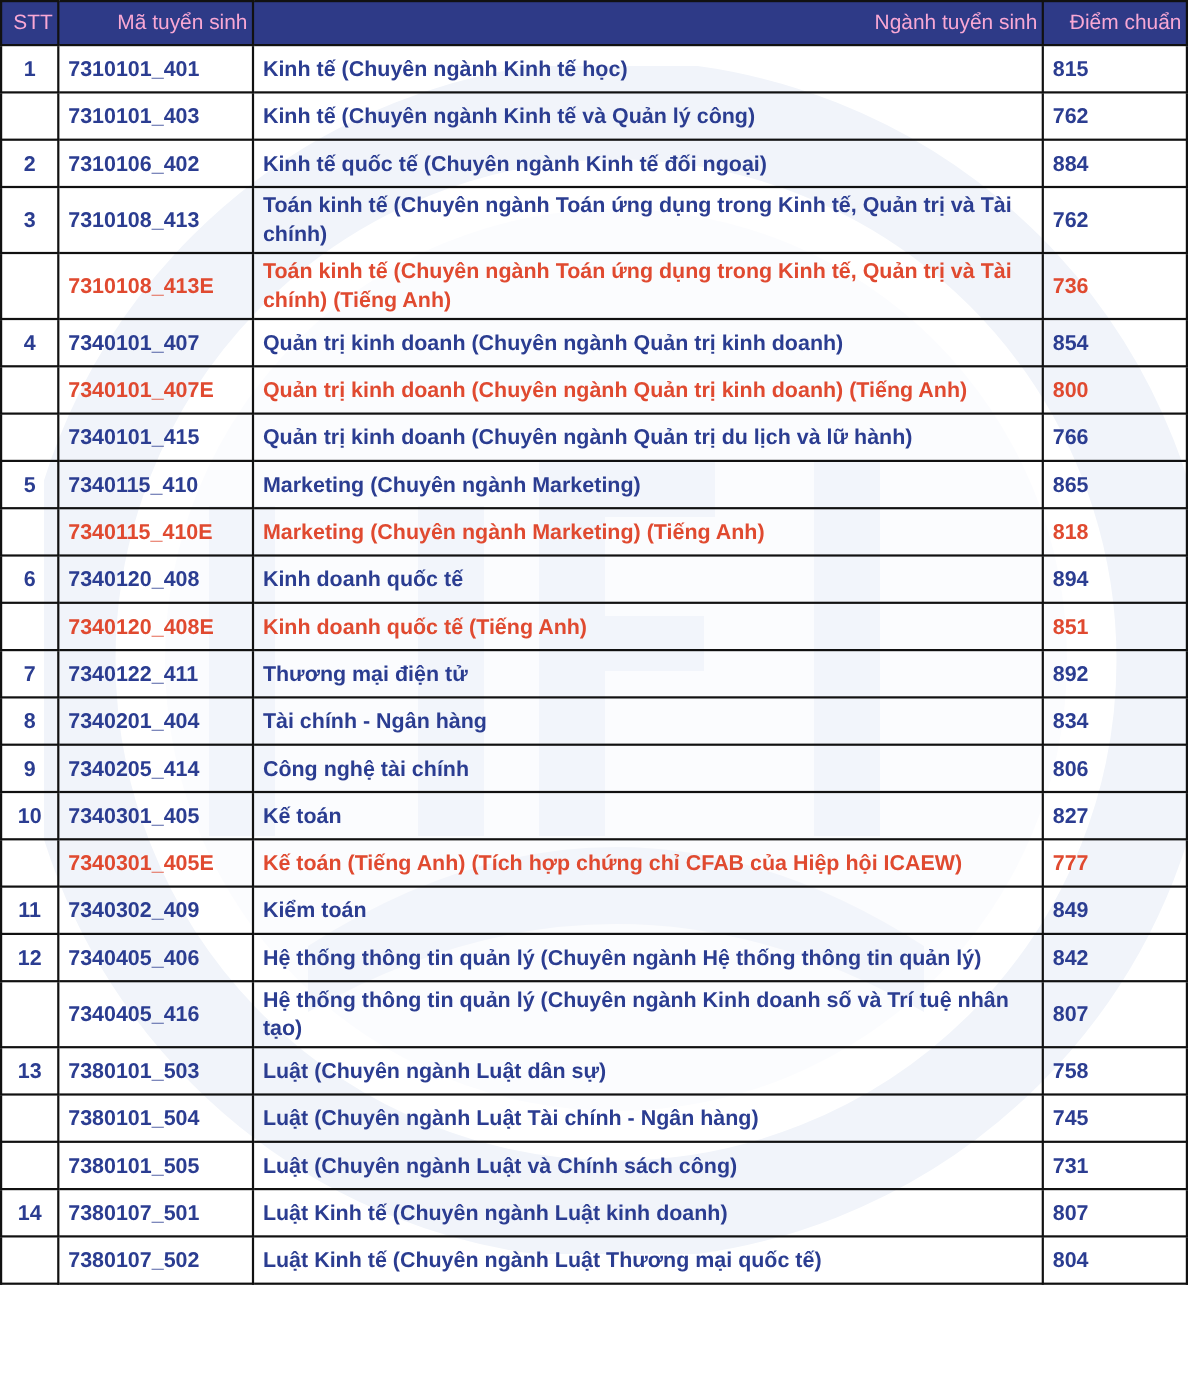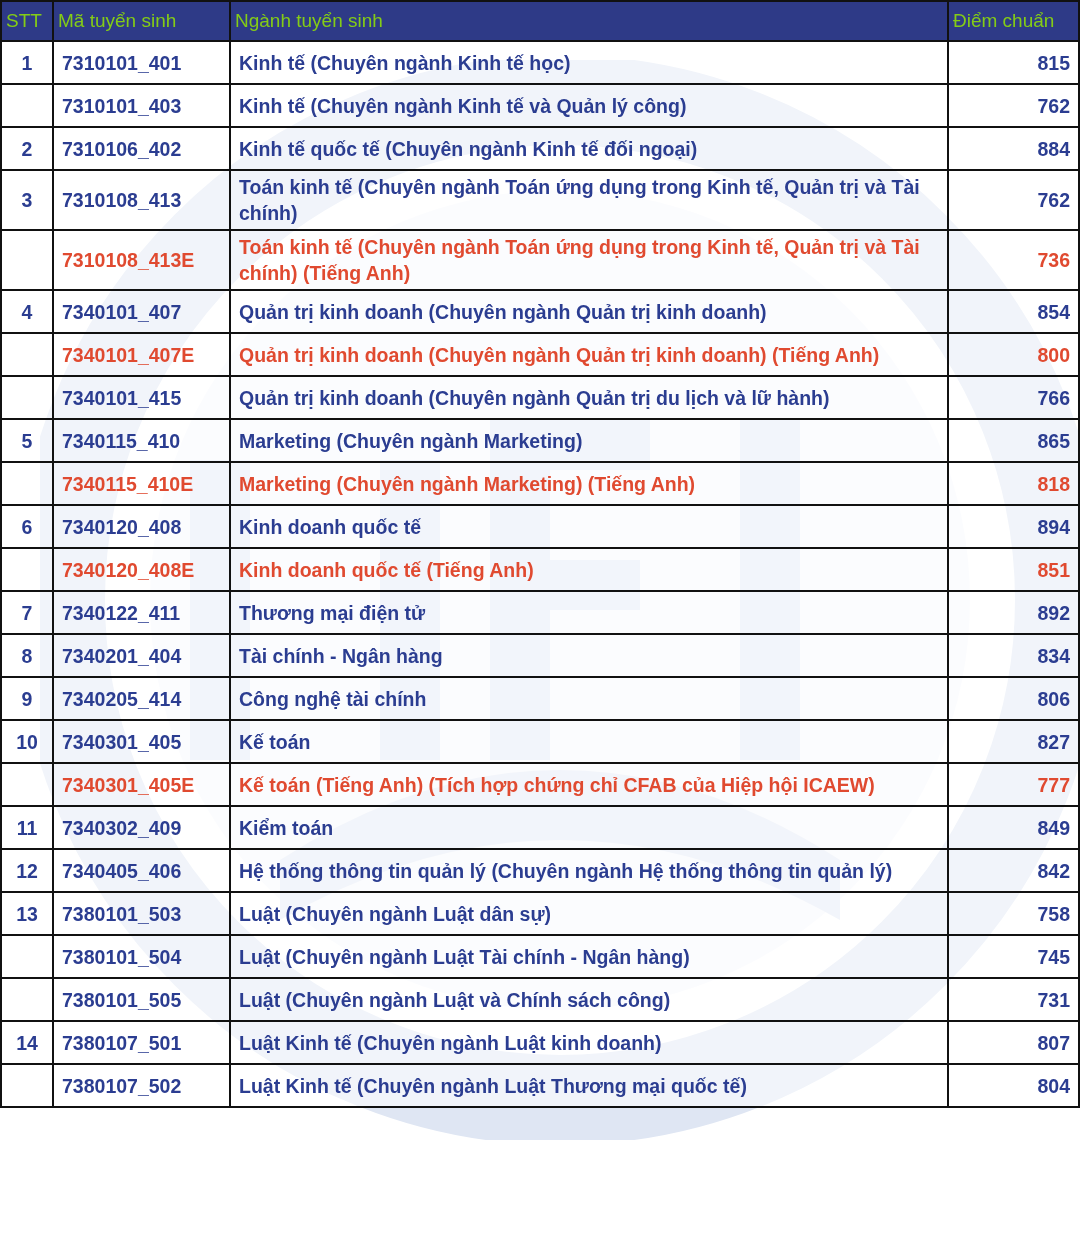--- a/index.html
+++ b/index.html
@@ -19,40 +19,40 @@
     width: 1078px;
     table-layout: fixed;
     background: transparent;
   }
   col.c-stt { width: 52px; }
   col.c-code { width: 177px; }
   col.c-name { width: 718px; }
   col.c-score { width: 131px; }
   th {
     background: #2e3a87;
-    color: #84cc16;
+    color: #f9a8d4;
     font-weight: normal;
     font-size: 19px;
     height: 38px;
     border: 2px solid #111;
-    text-align: left;
+    text-align: right;
     padding: 0 4px;
   }
   td {
     border: 2px solid #111;
     color: #2b3d91;
     font-weight: bold;
     font-size: 19.5px;
     height: 37px;
     padding: 2px 8px;
     line-height: 26px;
     background: rgba(255,255,255,0.55);
   }
   td.stt { text-align: center; padding: 0; }
-  td.score { text-align: right; }
+  td.score { text-align: left; }
   tr.tall td { height: 54px; }
   tr.english td { color: #e04a30; }
 </style>
 </head>
 <body>
 
 <svg class="watermark" viewBox="0 0 1040 1080">
   <circle cx="520" cy="540" r="500" fill="none" stroke="#dfe6f3" stroke-width="90"></circle>
   <circle cx="520" cy="540" r="410" fill="#f1f4fa" opacity="0.6"></circle>
   <rect x="150" y="400" width="60" height="300" fill="#e3e9f5"></rect>
@@ -187,20 +187,26 @@
         <td>7340302_409</td>
         <td>Kiểm toán</td>
         <td class="score">849</td>
       </tr>
       <tr>
         <td class="stt">12</td>
         <td>7340405_406</td>
         <td>Hệ thống thông tin quản lý (Chuyên ngành Hệ thống thông tin quản lý)</td>
         <td class="score">842</td>
       </tr>
+      <tr class="tall">
+        <td class="stt"></td>
+        <td>7340405_416</td>
+        <td>Hệ thống thông tin quản lý (Chuyên ngành Kinh doanh số và Trí tuệ nhân tạo)</td>
+        <td class="score">807</td>
+      </tr>
       <tr>
         <td class="stt">13</td>
         <td>7380101_503</td>
         <td>Luật (Chuyên ngành Luật dân sự)</td>
         <td class="score">758</td>
       </tr>
       <tr>
         <td class="stt"></td>
         <td>7380101_504</td>
         <td>Luật (Chuyên ngành Luật Tài chính - Ngân hàng)</td>

